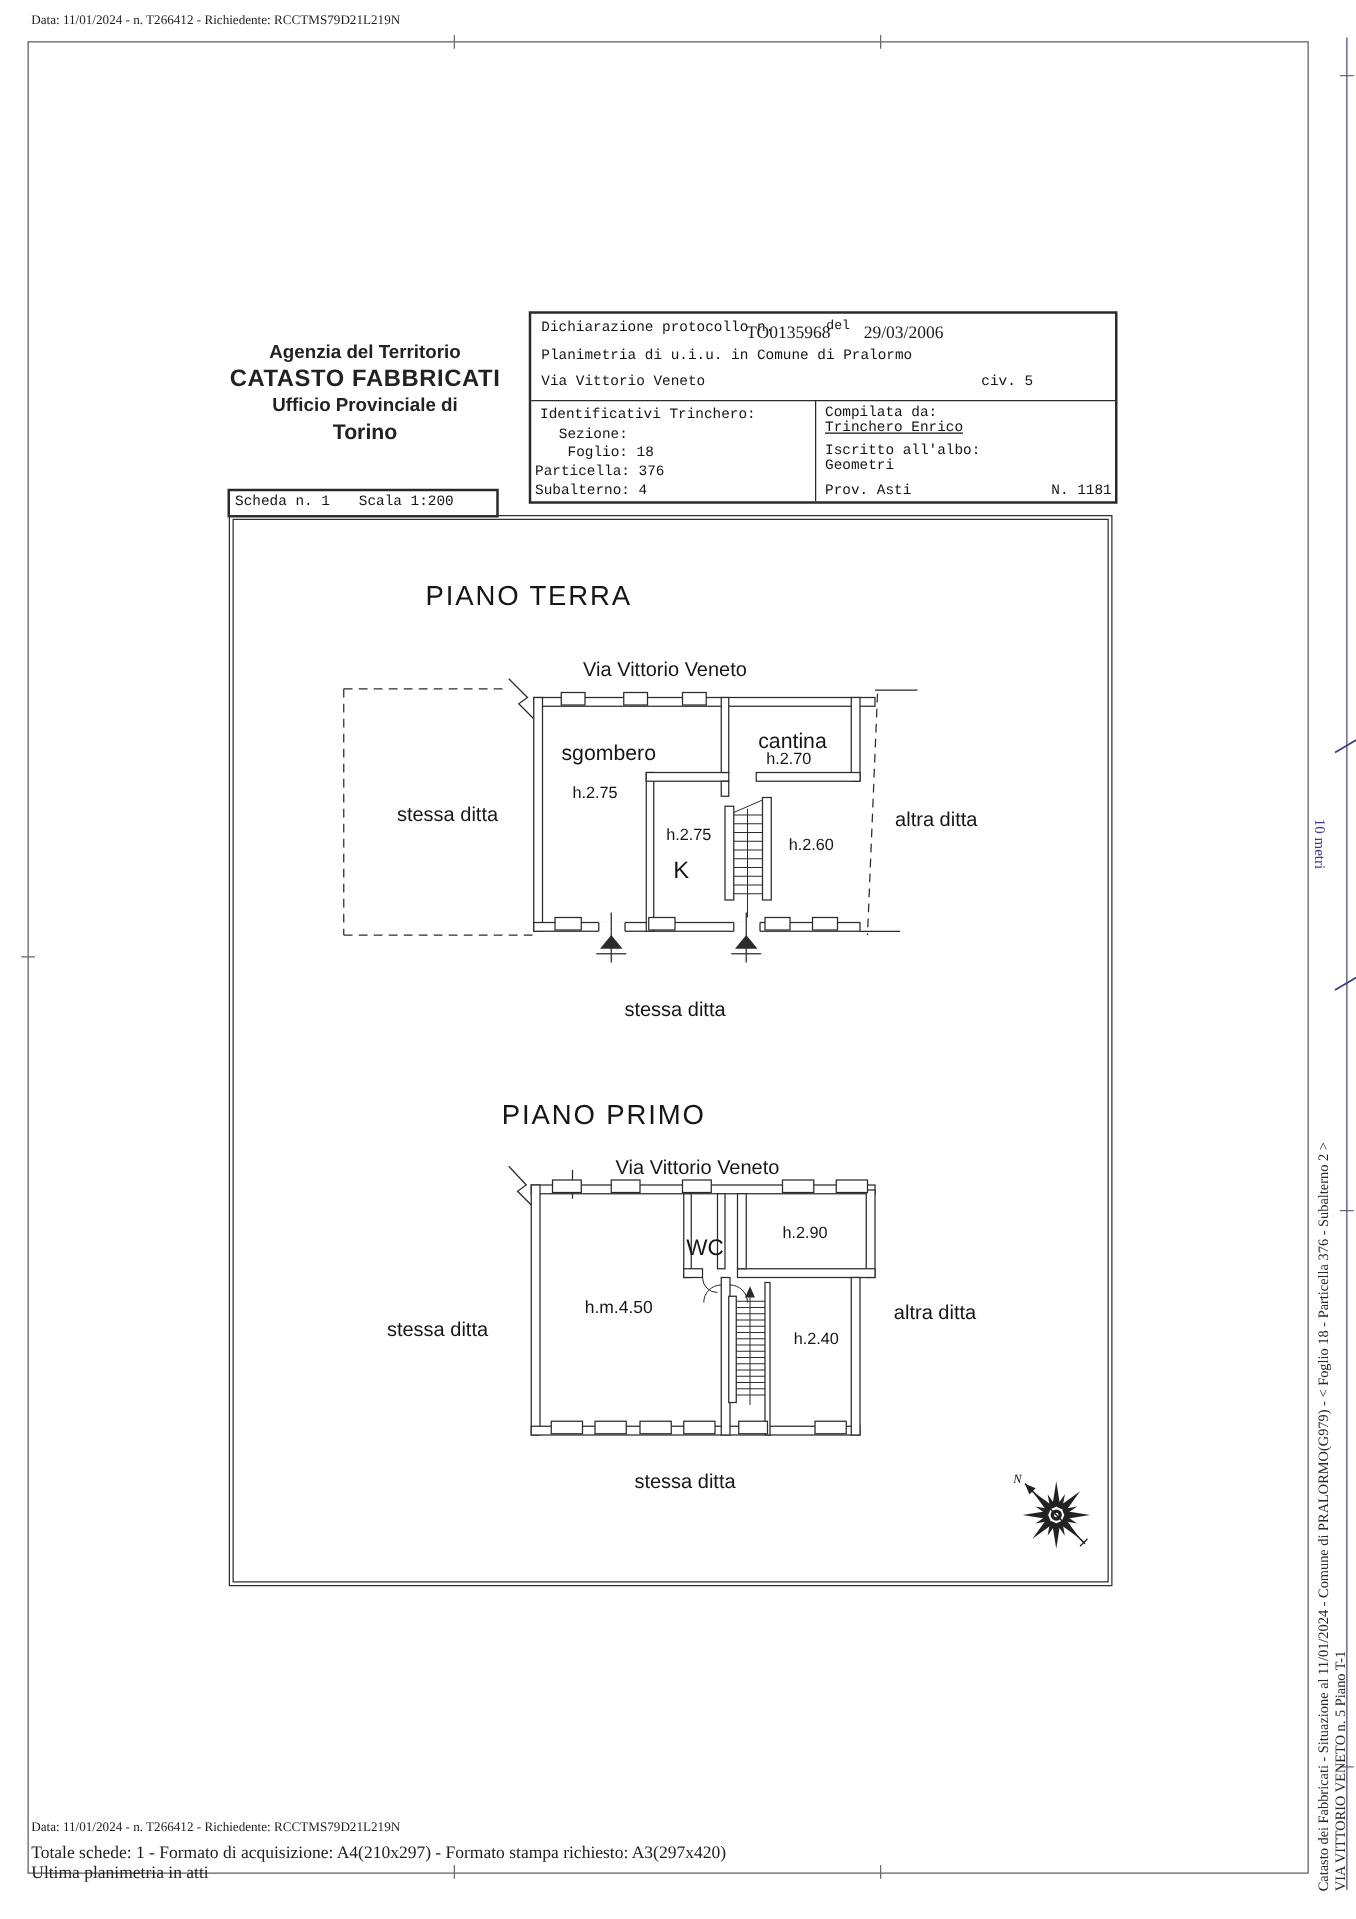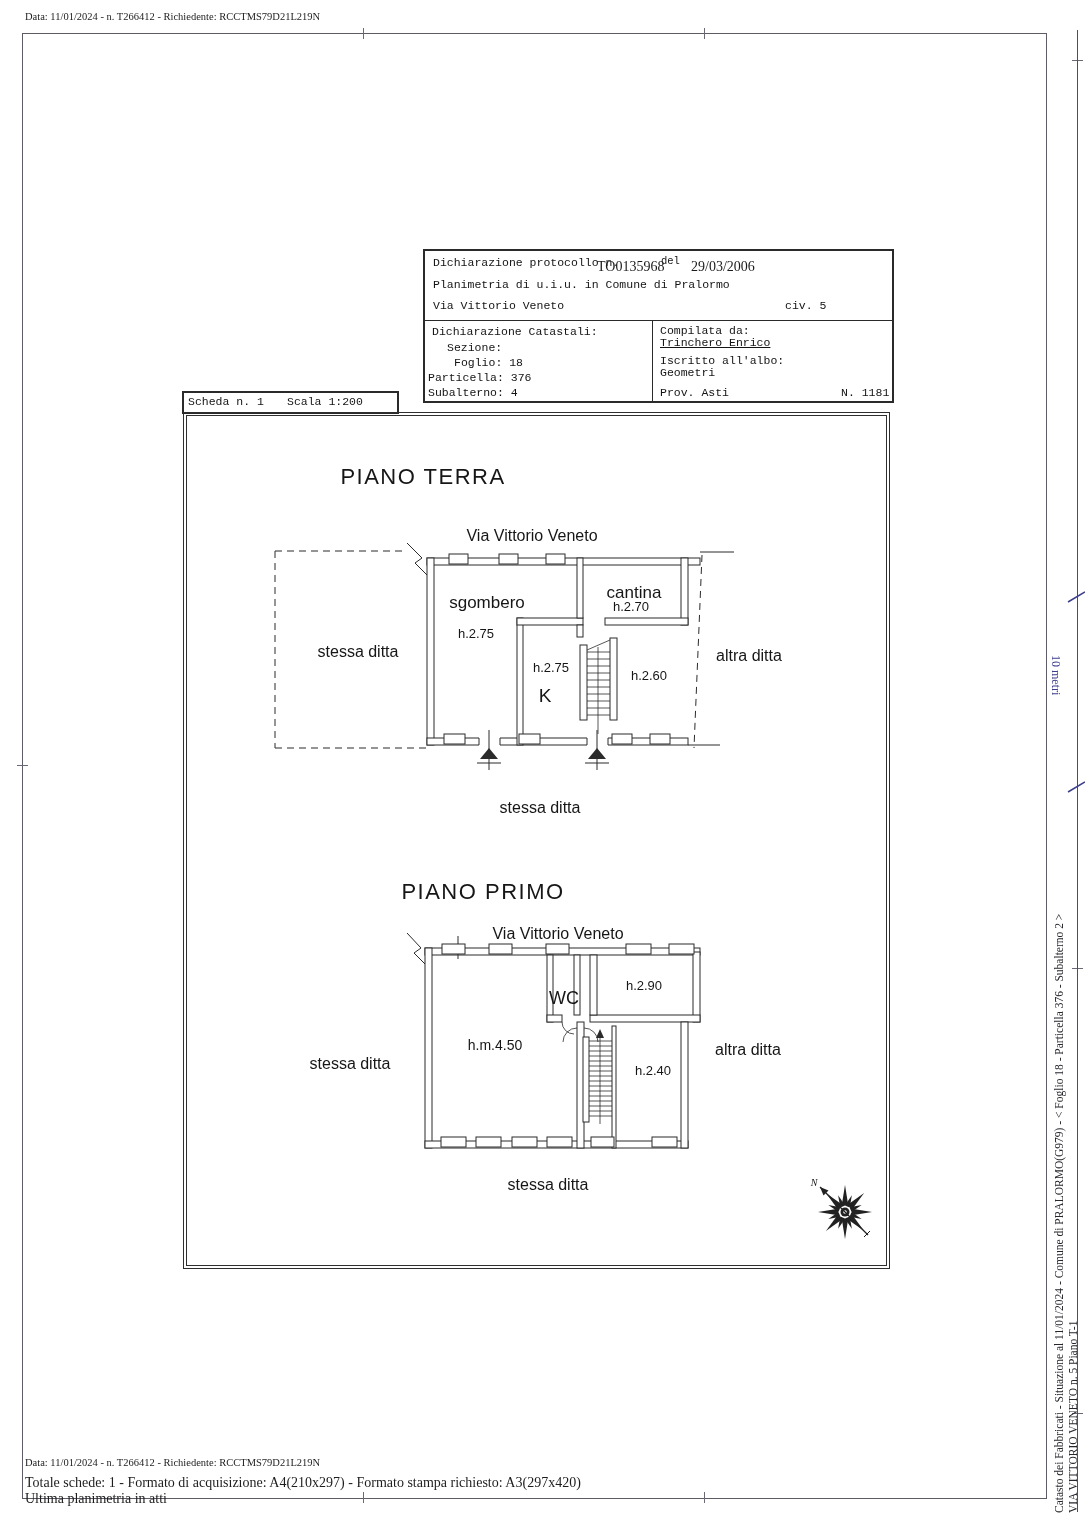--- a/index.html
+++ b/index.html
@@ -53,32 +53,38 @@
   <div class="page-border"></div>
   <div class="tick" style="left:363px;top:28px;width:1px;height:11px;"></div>
   <div class="tick" style="left:704px;top:28px;width:1px;height:11px;"></div>
   <div class="tick" style="left:363px;top:1492px;width:1px;height:11px;"></div>
   <div class="tick" style="left:704px;top:1492px;width:1px;height:11px;"></div>
   <div class="tick" style="left:17px;top:765px;width:11px;height:1px;"></div>
   <div class="tick" style="left:1072px;top:60px;width:11px;height:1px;"></div>
   <div class="tick" style="left:1072px;top:968px;width:11px;height:1px;"></div>
   <div class="tick" style="left:1072px;top:1413px;width:11px;height:1px;"></div>
 
+  <div class="abs agency">
+    <div class="a1">Agenzia del Territorio</div>
+    <div class="a2">CATASTO FABBRICATI</div>
+    <div class="a3">Ufficio Provinciale di</div>
+    <div class="a4">Torino</div>
+  </div>
 
   <div class="abs decl">
     <span class="mono" style="left:8px;top:5px;">Dichiarazione protocollo n.</span>
     <span class="serifv" style="left:172px;top:8px;">TO0135968</span>
     <span class="mono" style="left:236px;top:4px;font-size:10.5px;">del</span>
     <span class="serifv" style="left:266px;top:8px;">29/03/2006</span>
     <span class="mono" style="left:8px;top:27px;">Planimetria di u.i.u. in Comune di Pralormo</span>
     <span class="mono" style="left:8px;top:48px;">Via Vittorio Veneto</span>
     <span class="mono" style="left:360px;top:48px;">civ. 5</span>
     <div class="hdiv"></div>
     <div class="vdiv"></div>
-    <span class="mono" style="left:7px;top:74px;">Dichiarazione Catastali:</span>
+    <span class="mono" style="left:7px;top:74px;">Identificativi Trinchero:</span>
     <span class="mono" style="left:22px;top:90px;">Sezione:</span>
     <span class="mono" style="left:29px;top:105px;">Foglio: 18</span>
     <span class="mono" style="left:3px;top:120px;">Particella: 376</span>
     <span class="mono" style="left:3px;top:135px;">Subalterno: 4</span>
     <span class="mono" style="left:235px;top:73px;">Compilata da:</span>
     <span class="mono" style="left:235px;top:85px;text-decoration:underline;">Trinchero Enrico</span>
     <span class="mono" style="left:235px;top:103px;">Iscritto all'albo:</span>
     <span class="mono" style="left:235px;top:115px;">Geometri</span>
     <span class="mono" style="left:235px;top:135px;">Prov. Asti</span>
     <span class="mono" style="left:402px;top:135px;padding-left:14px;">N. 1181</span>

